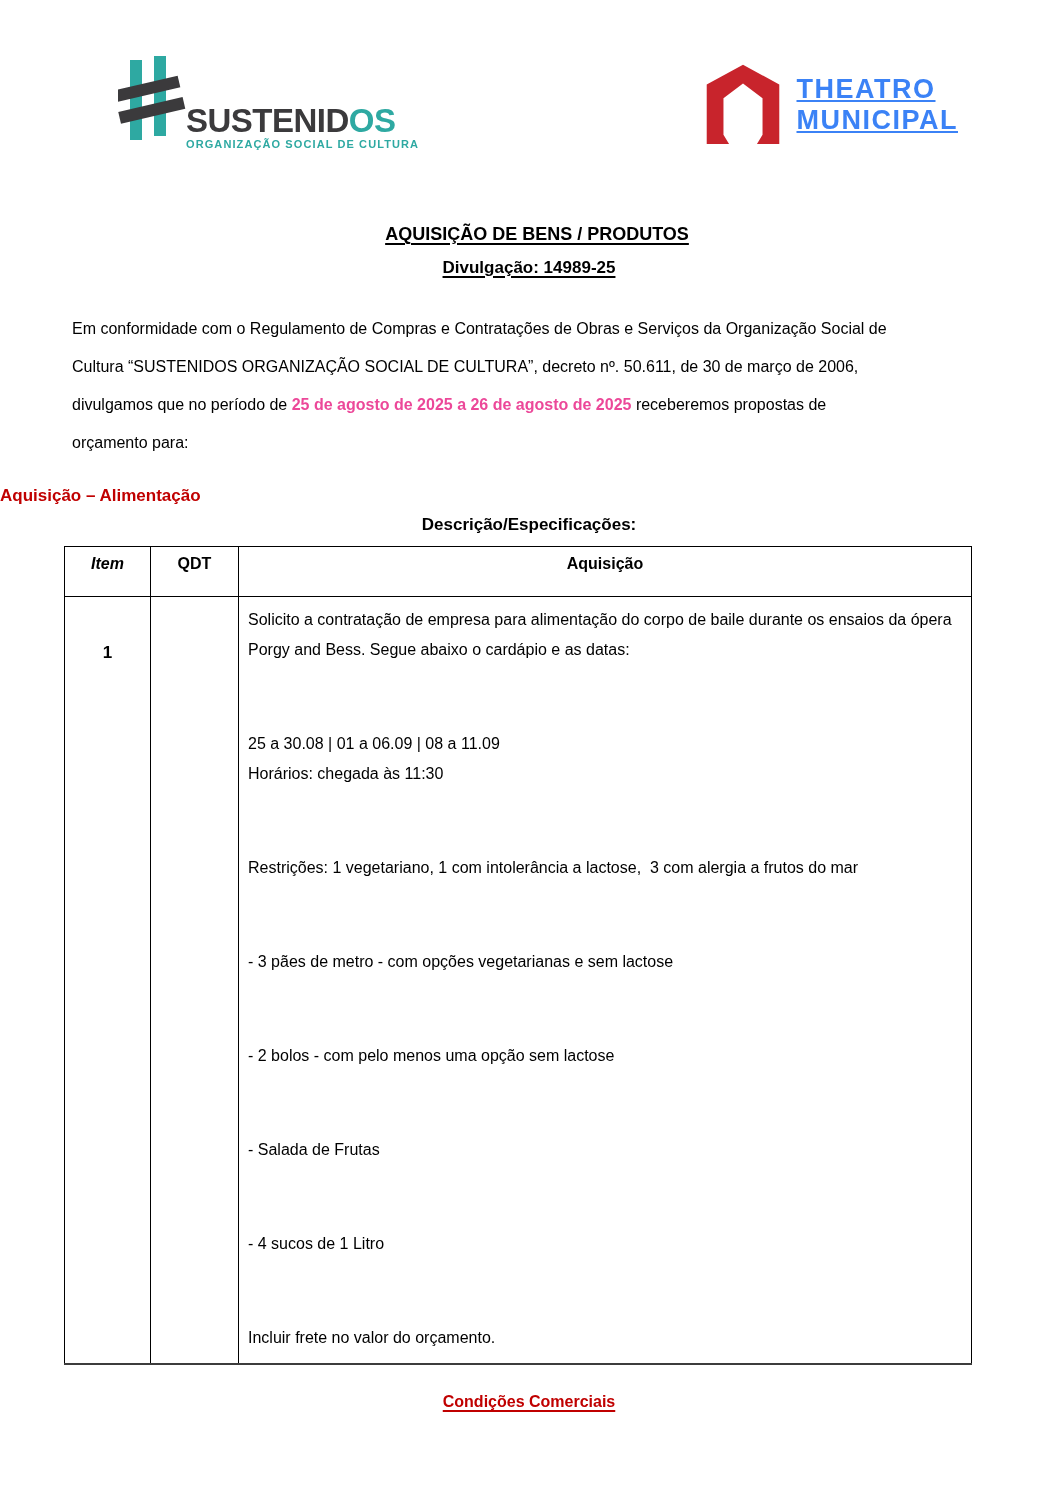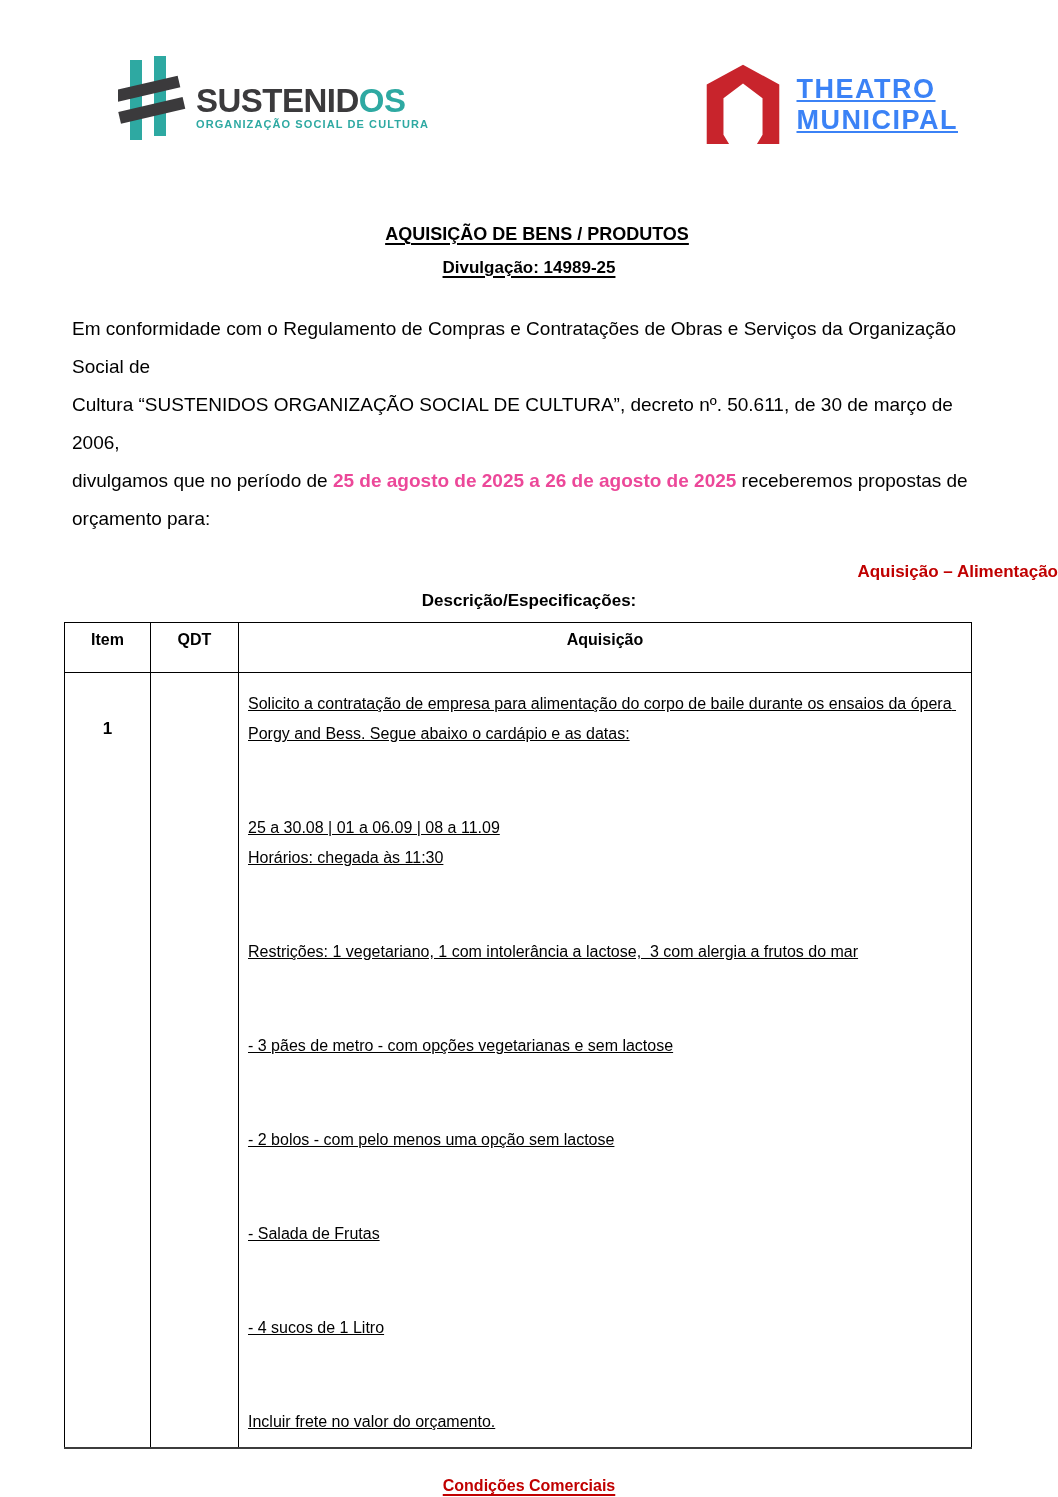--- a/index.html
+++ b/index.html
@@ -6,55 +6,55 @@
   html,body { background:#ffffff; }
   body { font-family:"Liberation Sans", sans-serif; color:#000; }
   .page {
     position:relative; width:1058px; height:1497px; background:#fff;
     overflow:hidden; margin:0 auto;
   }
 
   
   .header { display:flex; justify-content:space-between; align-items:flex-start;
             padding:52px 100px 0 118px; height:150px; }
-  .sus-logo { display:flex; align-items:center; gap:10px; }
+  .sus-logo { display:flex; align-items:flex-end; }
   .sus-text { padding-top:12px; }
   .sus-word { font-size:33px; font-weight:bold; letter-spacing:-0.5px; color:#3b3a3c; line-height:34px; }
   .sus-word .teal { color:#2ea9a2; }
   .sus-tag { font-size:11px; font-weight:bold; color:#2ea9a2; letter-spacing:1.1px; }
   .thm-logo { display:flex; align-items:center; gap:14px; padding-top:8px; }
   .thm-text { font-size:27px; font-weight:bold; color:#3b82f6; letter-spacing:1.5px; line-height:31px;text-decoration:underline; }
 
   
   .doc-title { text-align:center; margin-top:74px; font-size:18px; font-weight:bold;
                text-decoration:underline; text-decoration-thickness:2px; text-underline-offset:3px;margin-left:16px; }
   .doc-subtitle { text-align:center; margin-top:13px; font-size:17px; font-weight:bold;
                text-decoration:underline; text-decoration-thickness:2px; text-underline-offset:3px; }
 
   
-  .intro { margin-top:32px; padding:0 72px; font-size:19px; }
+  .intro { margin-top:32px; padding:0 72px; font-size:16px; }
   .intro-line { line-height:38px; white-space:pre-wrap; }
   .red-bold { color:#ec4899; font-weight:bold; }
 
   
-  .section-title { text-align:right; margin-top:24px; font-size:17px; font-weight:bold; color:#c00000; }
+  .section-title { text-align:left; margin-top:24px; font-size:17px; font-weight:bold; color:#c00000; }
   .section-subtitle { text-align:center; margin-top:9px; font-size:17px; font-weight:bold; }
 
   
   table.spec { border-collapse:collapse; margin:11px 0 0 64px; width:908px;
                border:1px solid #000; border-bottom:2px solid #3c3c3c; table-layout:fixed; }
   table.spec th, table.spec td { border:1px solid #000; }
-  th.col-item { width:86px; }
+  th.col-item { width:86px;font-style:italic; }
   th.col-qdt  { width:88px; }
   table.spec th { height:50px; font-size:16px; font-weight:bold; text-align:center;
                   vertical-align:top; padding-top:8px; }
   td.item-cell { text-align:center; vertical-align:top; padding-top:46px;
                  font-weight:bold; font-size:17px; }
   td.qdt-cell { vertical-align:top; }
-  td.desc-cell { vertical-align:top; padding:16px 12px 10px 9px; font-size:16px;text-decoration:underline; }
+  td.desc-cell { vertical-align:top; padding:8px 12px 10px 9px; font-size:16px; }
   .desc-block { margin-bottom:64px; }
   .desc-block:last-child { margin-bottom:0; }
   .desc-line { line-height:30px; white-space:pre-wrap; }
 
   
   .footer-heading { text-align:center; margin-top:28px; font-size:16px; font-weight:bold;
                     color:#c00000; text-decoration:underline; text-decoration-thickness:2px;
                     text-underline-offset:3px; }
 </style>
 </head>

